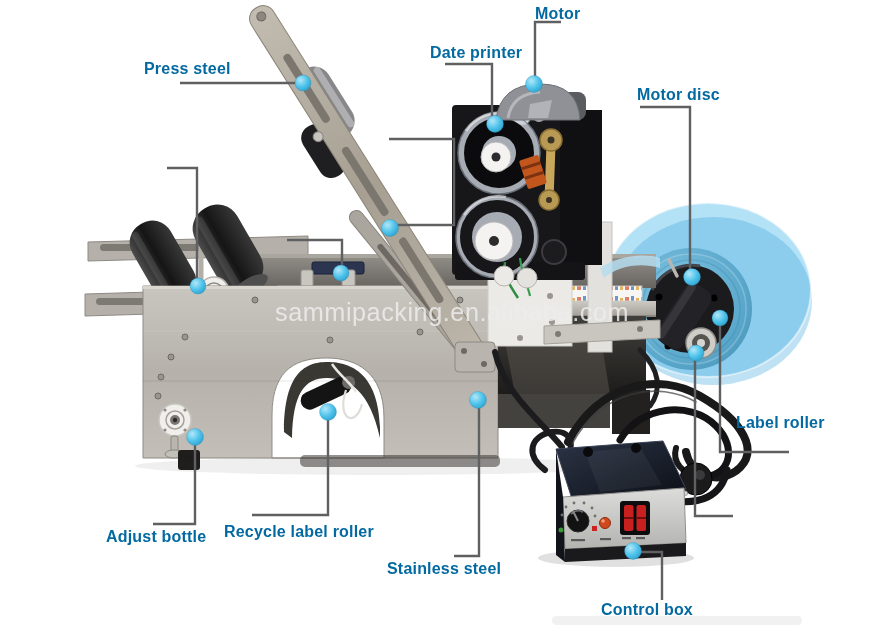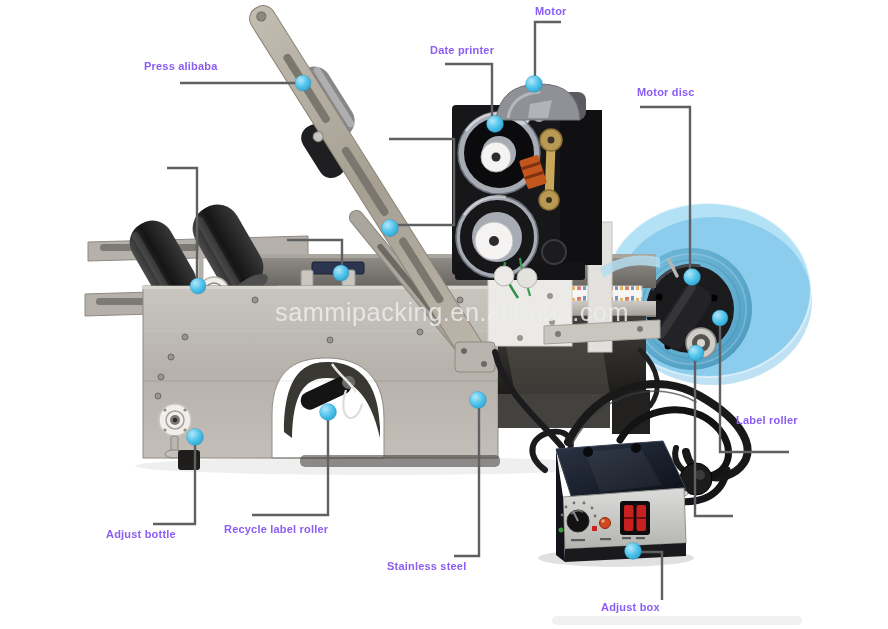--- a/index.html
+++ b/index.html
@@ -1,19 +1,19 @@
 <!DOCTYPE html>
 <html><head>
 <meta charset="utf-8">
 <style>
   html,body{margin:0;padding:0;background:#fff;}
   .stage{position:relative;width:888px;height:629px;background:#ffffff;overflow:hidden;
          font-family:"Liberation Sans",sans-serif;}
   .scene{position:absolute;left:0;top:0;}
-  .cl{position:absolute;color:#8b5cf6;font-weight:700;font-size:11px;line-height:1.18;
+  .cl{position:absolute;color:#0369a1;font-weight:700;font-size:16px;line-height:1.18;
       letter-spacing:.2px;white-space:nowrap;}
   .cl.wrap{white-space:normal;}
 </style>
 </head>
 <body>
 
 <div class="stage">
 <svg class="scene" width="888" height="629" viewBox="0 0 888 629">
   <defs>
     <linearGradient id="steelV" x1="0" y1="0" x2="0" y2="1">
@@ -342,22 +342,22 @@
     <circle cx="692" cy="277" r="8.5"></circle>
     <circle cx="720" cy="318" r="8"></circle>
     <circle cx="696" cy="353" r="8"></circle>
     <circle cx="195" cy="437" r="8.5"></circle>
     <circle cx="328" cy="412" r="8.5"></circle>
     <circle cx="478" cy="400" r="8.5"></circle>
     <circle cx="633" cy="551" r="8.5"></circle>
   </g>
 </svg>
 
-<div class="cl" style="left:144px;top:60px">Press alibaba</div>
+<div class="cl" style="left:144px;top:60px">Press steel</div>
 <div class="cl" style="left:430px;top:44px">Date printer</div>
 <div class="cl" style="left:535px;top:5px">Motor</div>
 <div class="cl" style="left:637px;top:86px">Motor disc</div>
 <div class="cl" style="left:736px;top:414px">Label roller</div>
 <div class="cl" style="left:106px;top:528px">Adjust bottle</div>
 <div class="cl" style="left:387px;top:560px">Stainless steel</div>
 <div class="cl" style="left:224px;top:523px">Recycle label roller</div>
-<div class="cl" style="left:601px;top:601px">Adjust box</div>
+<div class="cl" style="left:601px;top:601px">Control box</div>
 </div>
 
 </body></html>

